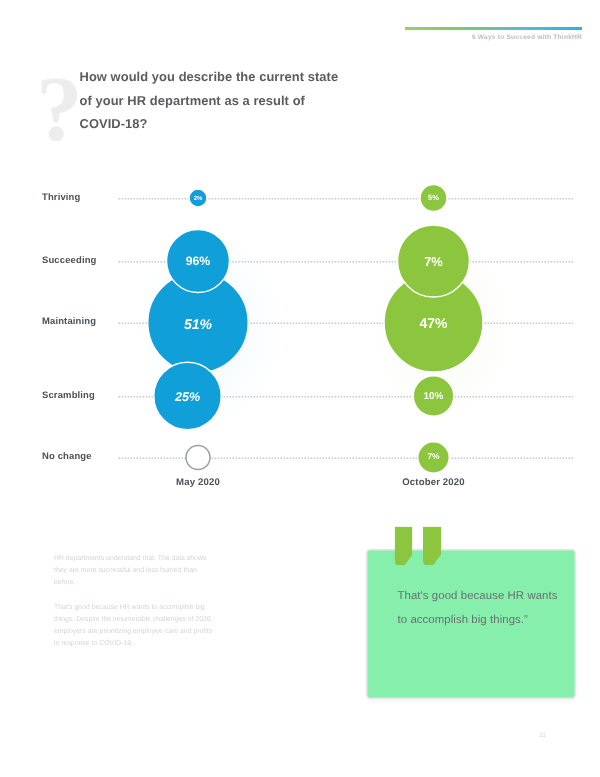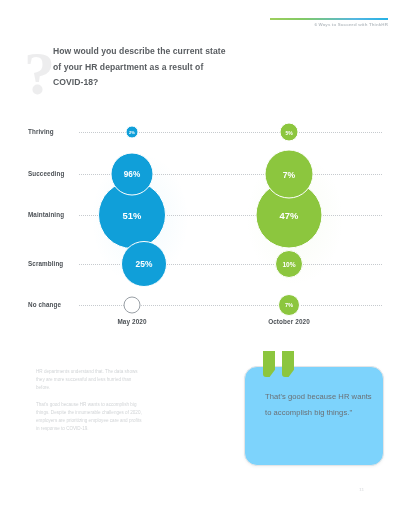--- a/index.html
+++ b/index.html
@@ -155,23 +155,23 @@
   }
   .body-copy p + p { margin-top: 8px; }
 
   
   .quote-card {
     position: absolute;
     left: 244px;
     top: 366px;
     width: 140px;
     height: 100px;
-    background: #7dd3fc;
+    background: #86efac;
     border: 1px solid #e3e5e7;
-    border-radius: 13px;
+    border-radius: 3px;
     box-shadow: 0 1px 3px rgba(0,0,0,.05);
   }
   .quote-marks {
     position: absolute;
     left: 18px;
     top: -16px;
     display: flex;
     gap: 7px;
   }
   .qm {
@@ -216,33 +216,33 @@
     <div class="question-mark">?</div>
     <div class="question-text">How would you describe the current state of your HR department as a result of COVID-18?</div>
   </div>
 
   <div class="chart">
     <div class="chart-glow"></div>
     <div id="rows-host">
         <div class="row" style="top: 97px;">
           <div class="row-line"></div>
           <div class="row-label">Maintaining</div>
-          <div class="bubble blue" style="width: 68px; height: 68px; left: 132px; top: 0px; font-size: 9.4px;">51%</div>
+          <div class="bubble blue" style="width: 68px; height: 68px; left: 132px; top: 0px; font-size: 9.4px; font-style: italic;">51%</div>
           <div class="bubble green" style="width: 67px; height: 67px; left: 289px; top: 0px; font-size: 9.4px;">47%</div>
         </div>
         <div class="row" style="top: 56px;">
           <div class="row-line"></div>
           <div class="row-label">Succeeding</div>
           <div class="bubble blue" style="width: 43px; height: 43px; left: 132px; top: 0px; font-size: 8.2px;">96%</div>
           <div class="bubble green" style="width: 49px; height: 49px; left: 289px; top: 0px; font-size: 8.6px;">7%</div>
         </div>
         <div class="row" style="top: 146px;">
           <div class="row-line"></div>
           <div class="row-label">Scrambling</div>
-          <div class="bubble blue" style="width: 46px; height: 46px; left: 144px; top: 0px; font-size: 8.4px;">25%</div>
+          <div class="bubble blue" style="width: 46px; height: 46px; left: 125px; top: 0px; font-size: 8.4px; font-style: italic;">25%</div>
           <div class="bubble green" style="width: 28px; height: 28px; left: 289px; top: 0px; font-size: 6.6px;">10%</div>
         </div>
         <div class="row" style="top: 14px;">
           <div class="row-line"></div>
           <div class="row-label">Thriving</div>
           <div class="bubble blue" style="width: 13px; height: 13px; left: 132px; top: 0px; font-size: 4px;">2%</div>
           <div class="bubble green" style="width: 19px; height: 19px; left: 289px; top: 0px; font-size: 5px;">5%</div>
         </div>
         <div class="row" style="top: 187px;">
           <div class="row-line"></div>

